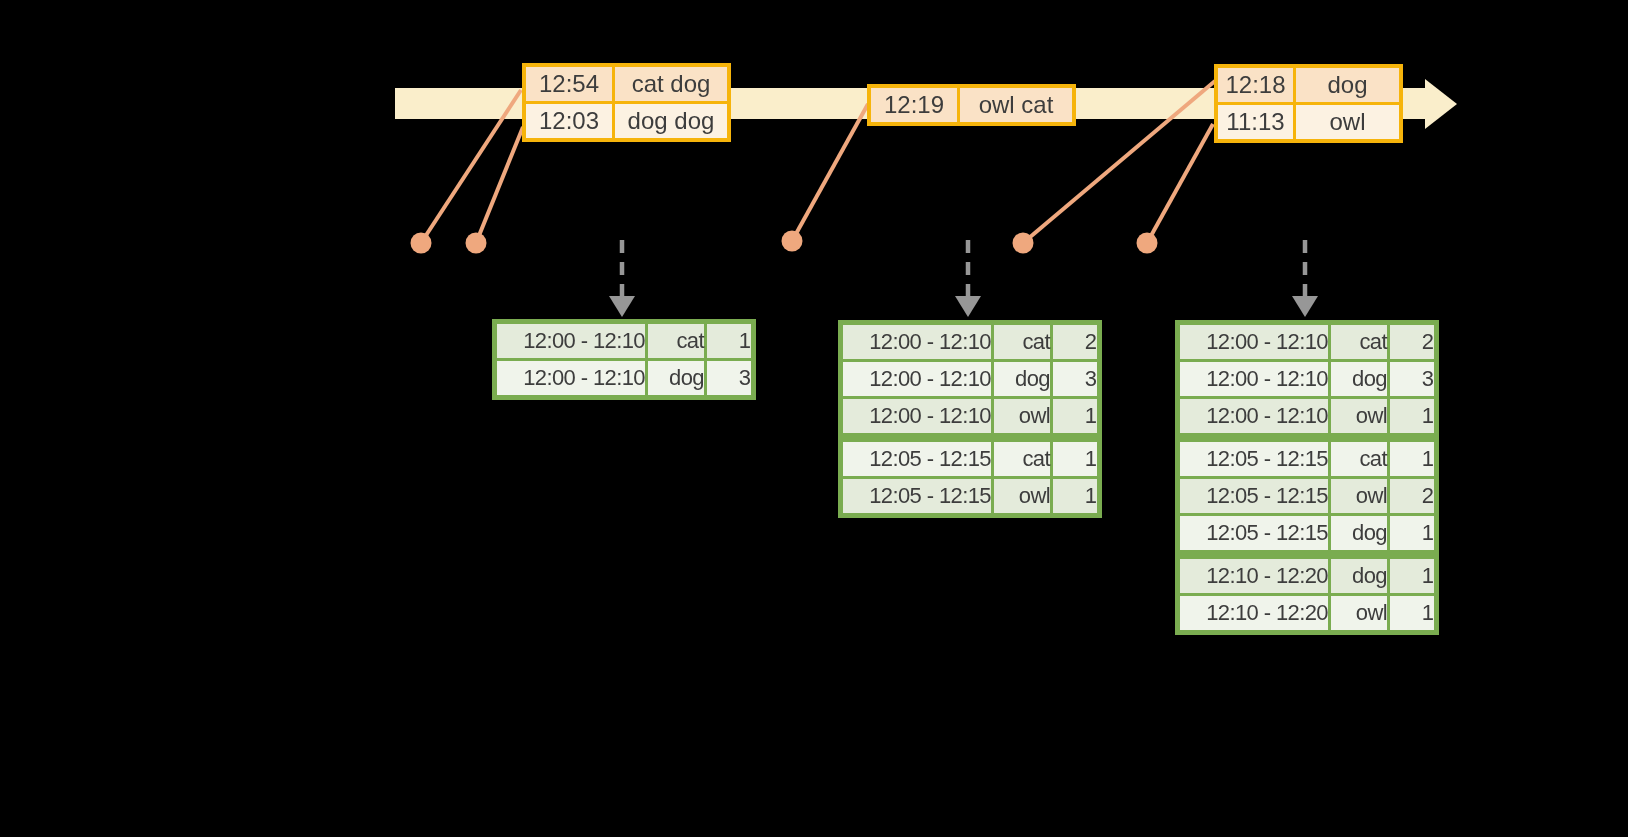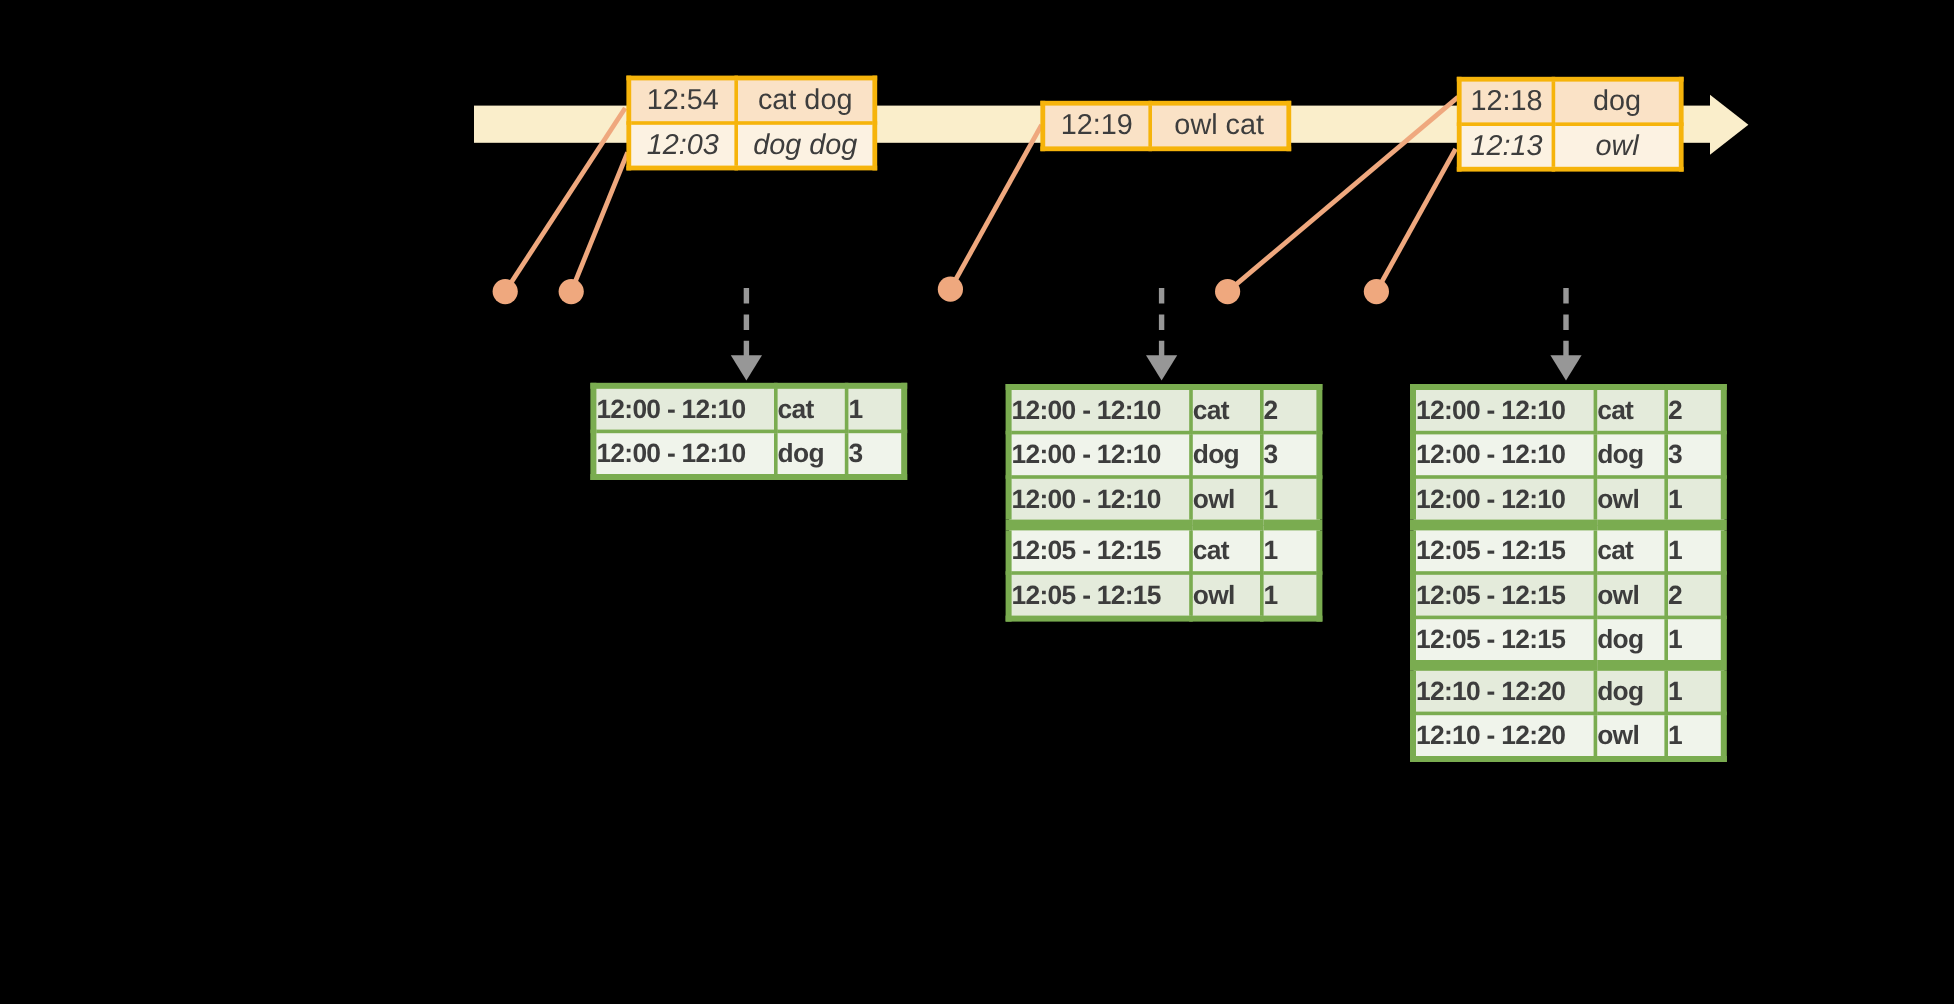--- a/index.html
+++ b/index.html
@@ -20,39 +20,38 @@
     border:4px solid var(--gold,#F6B40B);
     font-size:24px;
   }
   table.etable td{
     border:3px solid var(--gold,#F6B40B);
     height:34px;padding:0 4px;
     text-align:center;vertical-align:middle;
     white-space:nowrap;
   }
   table.etable tr.rA td{background:var(--peach,#FAE2C6);}
-  table.etable tr.rB td{background:var(--cream,#FCF2E2);font-style:italic;}
+  table.etable tr.rB td{background:var(--cream,#FCF2E2);}
   .etable td.c-time{width:78px;}
   .etable td.c-words{width:104px;}
   table.etable.narrow td.c-time{width:67px;}
   table.etable.narrow td.c-words{width:95px;}
 
   
   table.gtable{
     position:absolute;z-index:2;
     border-collapse:collapse;
     border:5px solid var(--green,#7AAC50);
     font-size:22px;letter-spacing:-0.6px;
   }
   table.gtable td{
     border:3px solid var(--green,#7AAC50);
     height:34px;padding:0;
-    text-align:left;vertical-align:middle;
+    text-align:right;vertical-align:middle;
     white-space:nowrap;
-    font-weight:bold;
   }
   table.gtable tr.rA td{background:var(--gdark,#E4EBDB);}
   table.gtable tr.rB td{background:var(--glight,#F0F4EB);}
   table.gtable tr.group-start td{border-top-width:9px;}
   .gtable td.c-window{width:148px;}
   .gtable td.c-word{width:56px;margin-left:32px;}
   .gtable td.c-count{width:44px;letter-spacing:0;}
 </style>
 </head>
 <body>
@@ -114,21 +113,21 @@
   </table>
 
   <table class="etable narrow" style="left:1214px;top:64px">
     <tbody>
   <tr class="rA">
     <td class="c-time">12:18</td>
     <td class="c-words">dog</td>
   </tr>
 
   <tr class="rB">
-    <td class="c-time">12:13</td>
+    <td class="c-time">11:13</td>
     <td class="c-words">owl</td>
   </tr>
 </tbody>
   </table>
 
   <table class="gtable" style="left:492px;top:319px">
     <tbody>
   <tr class="rA">
     <td class="c-window">12:00 - 12:10</td>
     <td class="c-word">cat</td>

